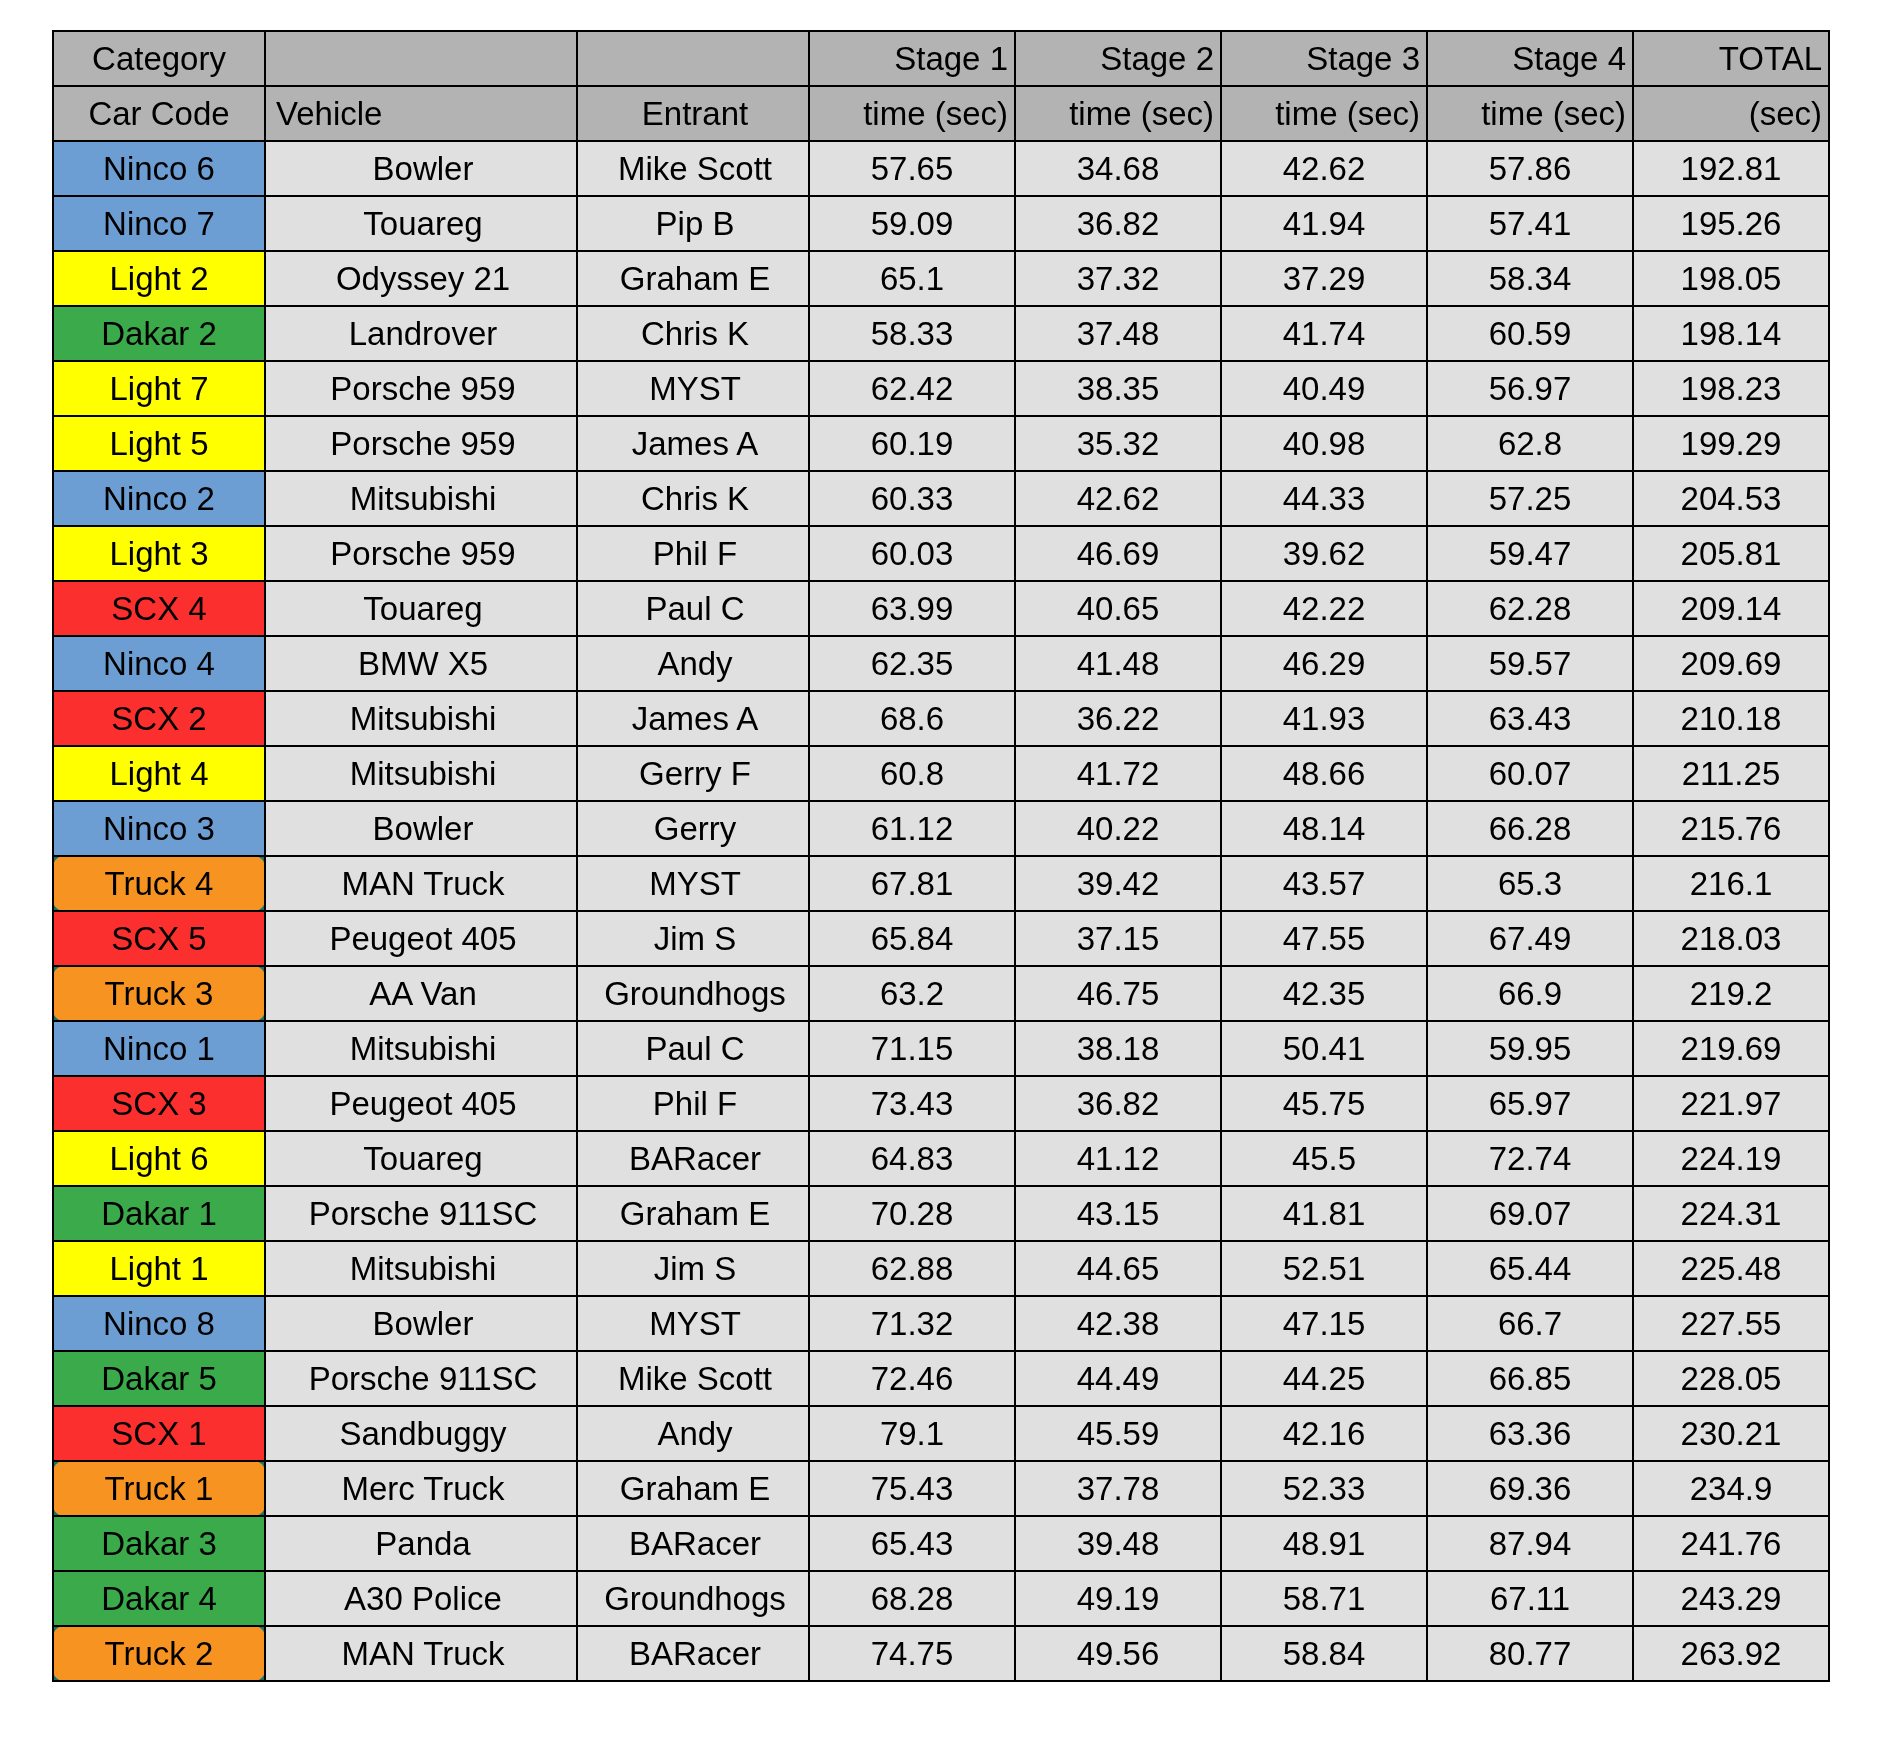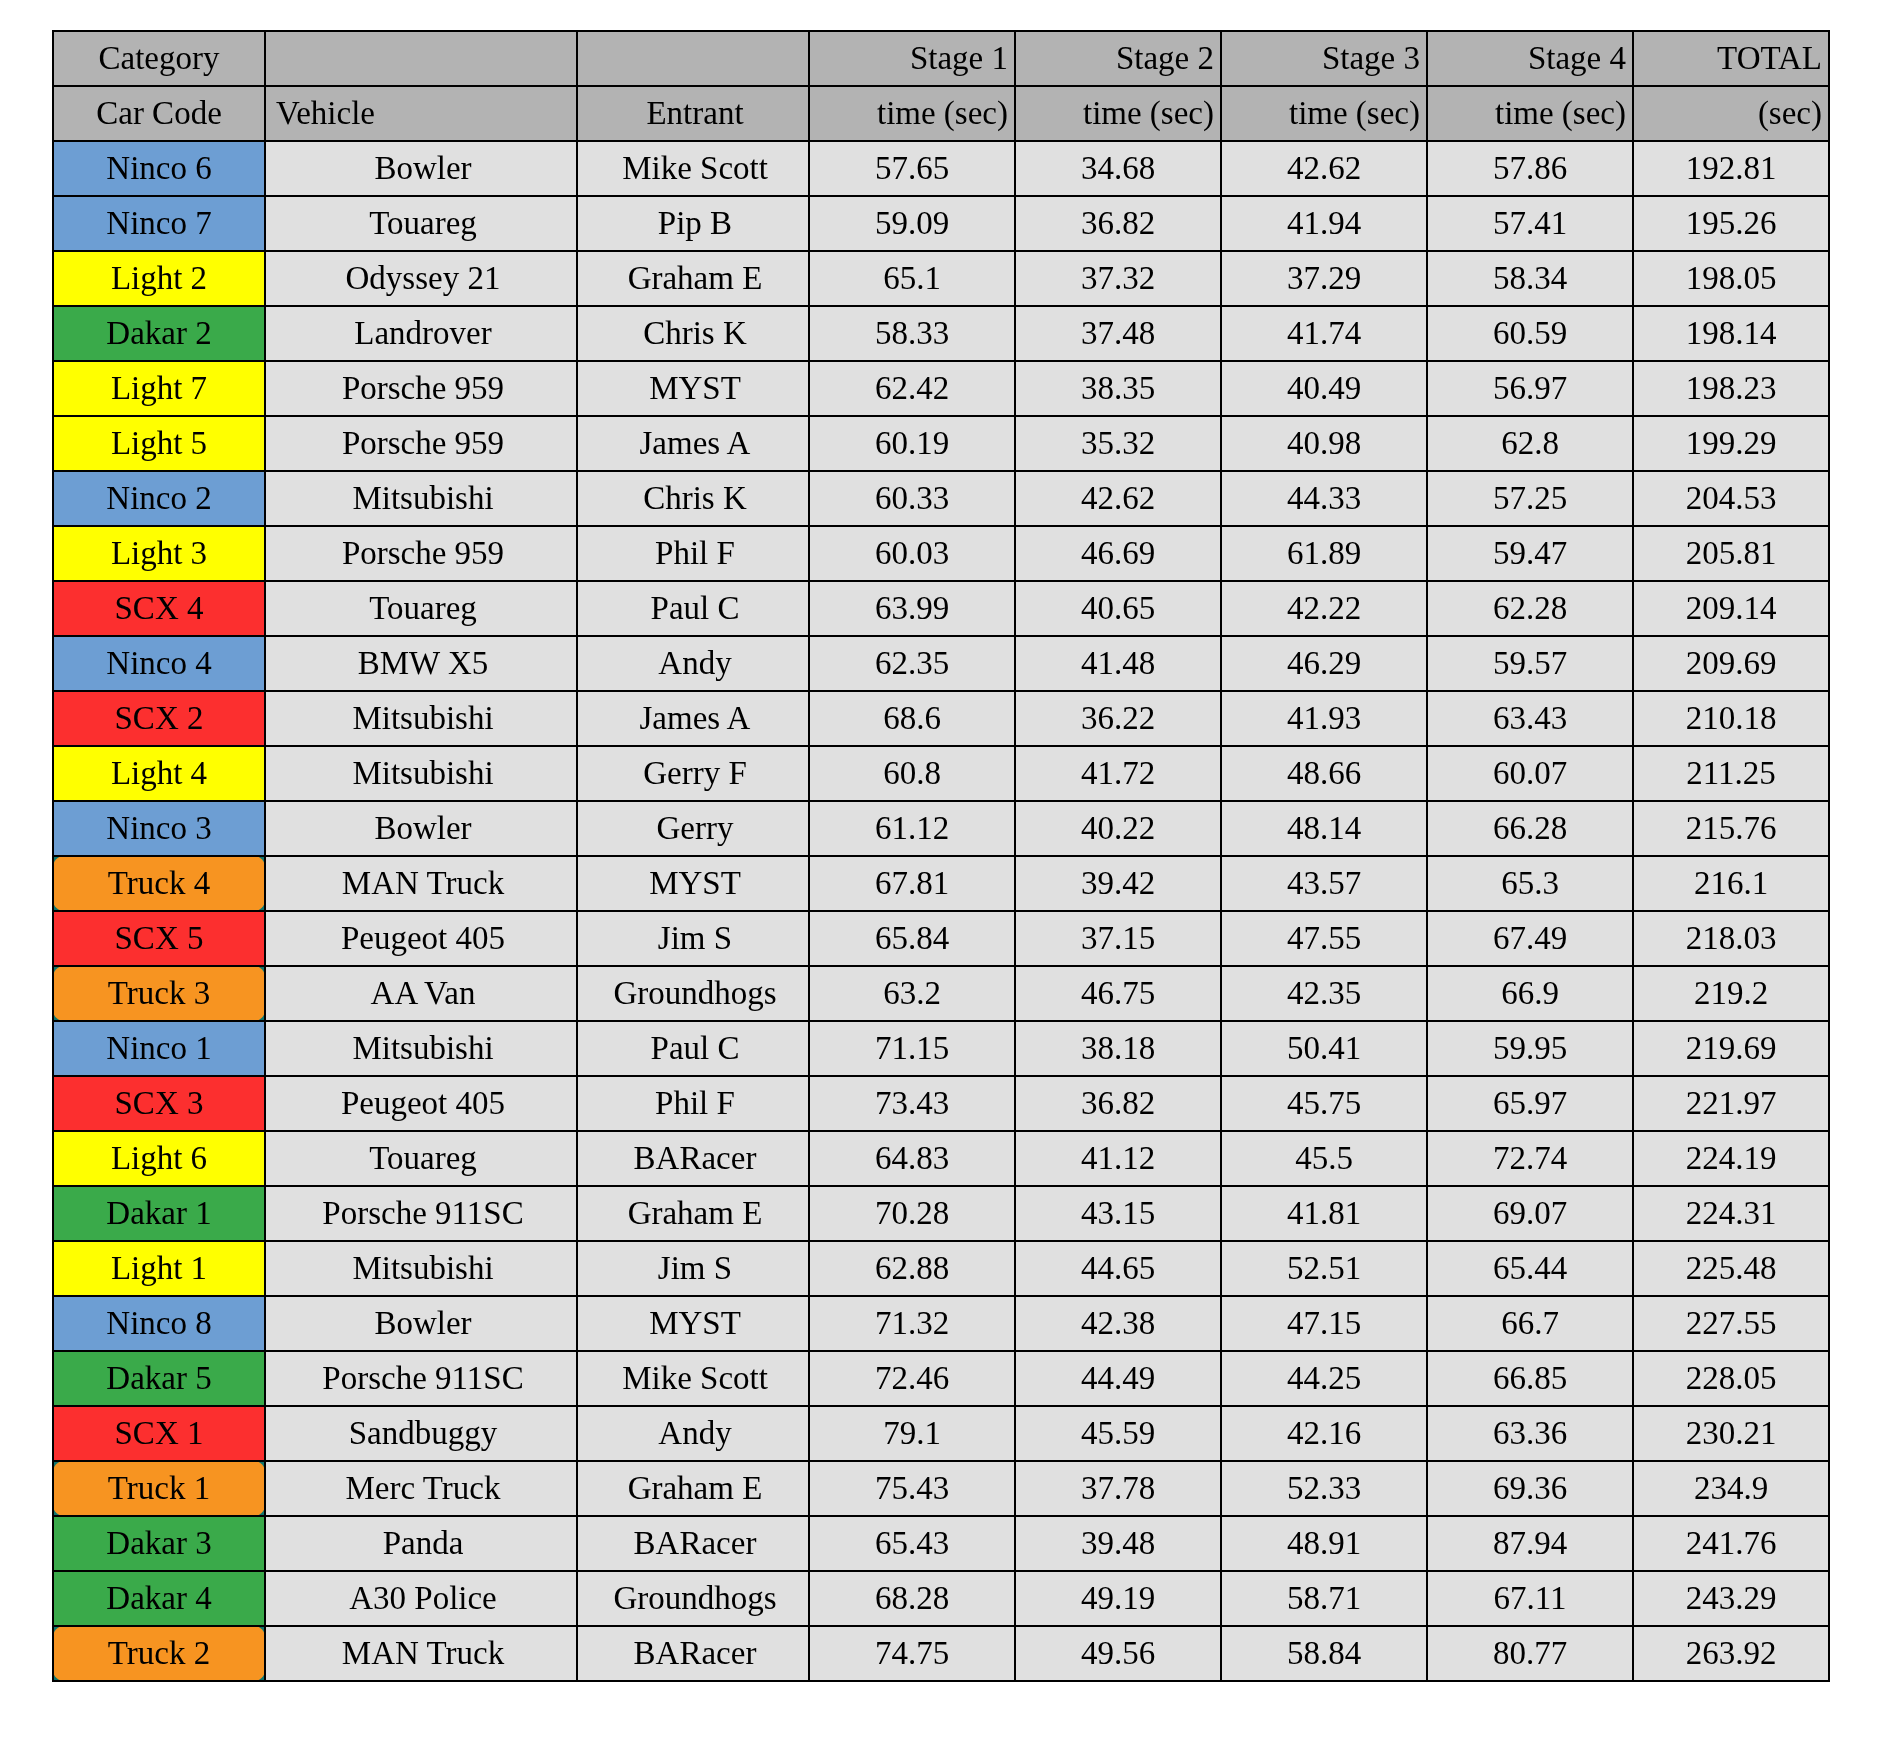--- a/index.html
+++ b/index.html
@@ -17,21 +17,20 @@
     position: absolute;
     left: 52px;
     top: 30px;
     width: 1782px;
   }
   table.results {
     border-collapse: collapse;
     table-layout: fixed;
     width: 1541px;
     background: #0f766e;
-    font-family: Liberation Serif, serif;
   }
   table.results td, table.results th {
     border: 2px solid #000000;
     font-weight: normal;
     font-size: 33px;
     line-height: 1.0;
     height: 53px;
     padding: 0 6px;
     color: #000000;
     white-space: nowrap;
@@ -183,21 +182,21 @@
           <td class="num">44.33</td>
           <td class="num">57.25</td>
           <td class="num">204.53</td>
         </tr>
         <tr>
           <td class="code cat-light">Light 3</td>
           <td class="vehicle">Porsche 959</td>
           <td class="entrant">Phil F</td>
           <td class="num">60.03</td>
           <td class="num">46.69</td>
-          <td class="num">61.89</td>
+          <td class="num">39.62</td>
           <td class="num">59.47</td>
           <td class="num">205.81</td>
         </tr>
         <tr>
           <td class="code cat-scx">SCX 4</td>
           <td class="vehicle">Touareg</td>
           <td class="entrant">Paul C</td>
           <td class="num">63.99</td>
           <td class="num">40.65</td>
           <td class="num">42.22</td>

